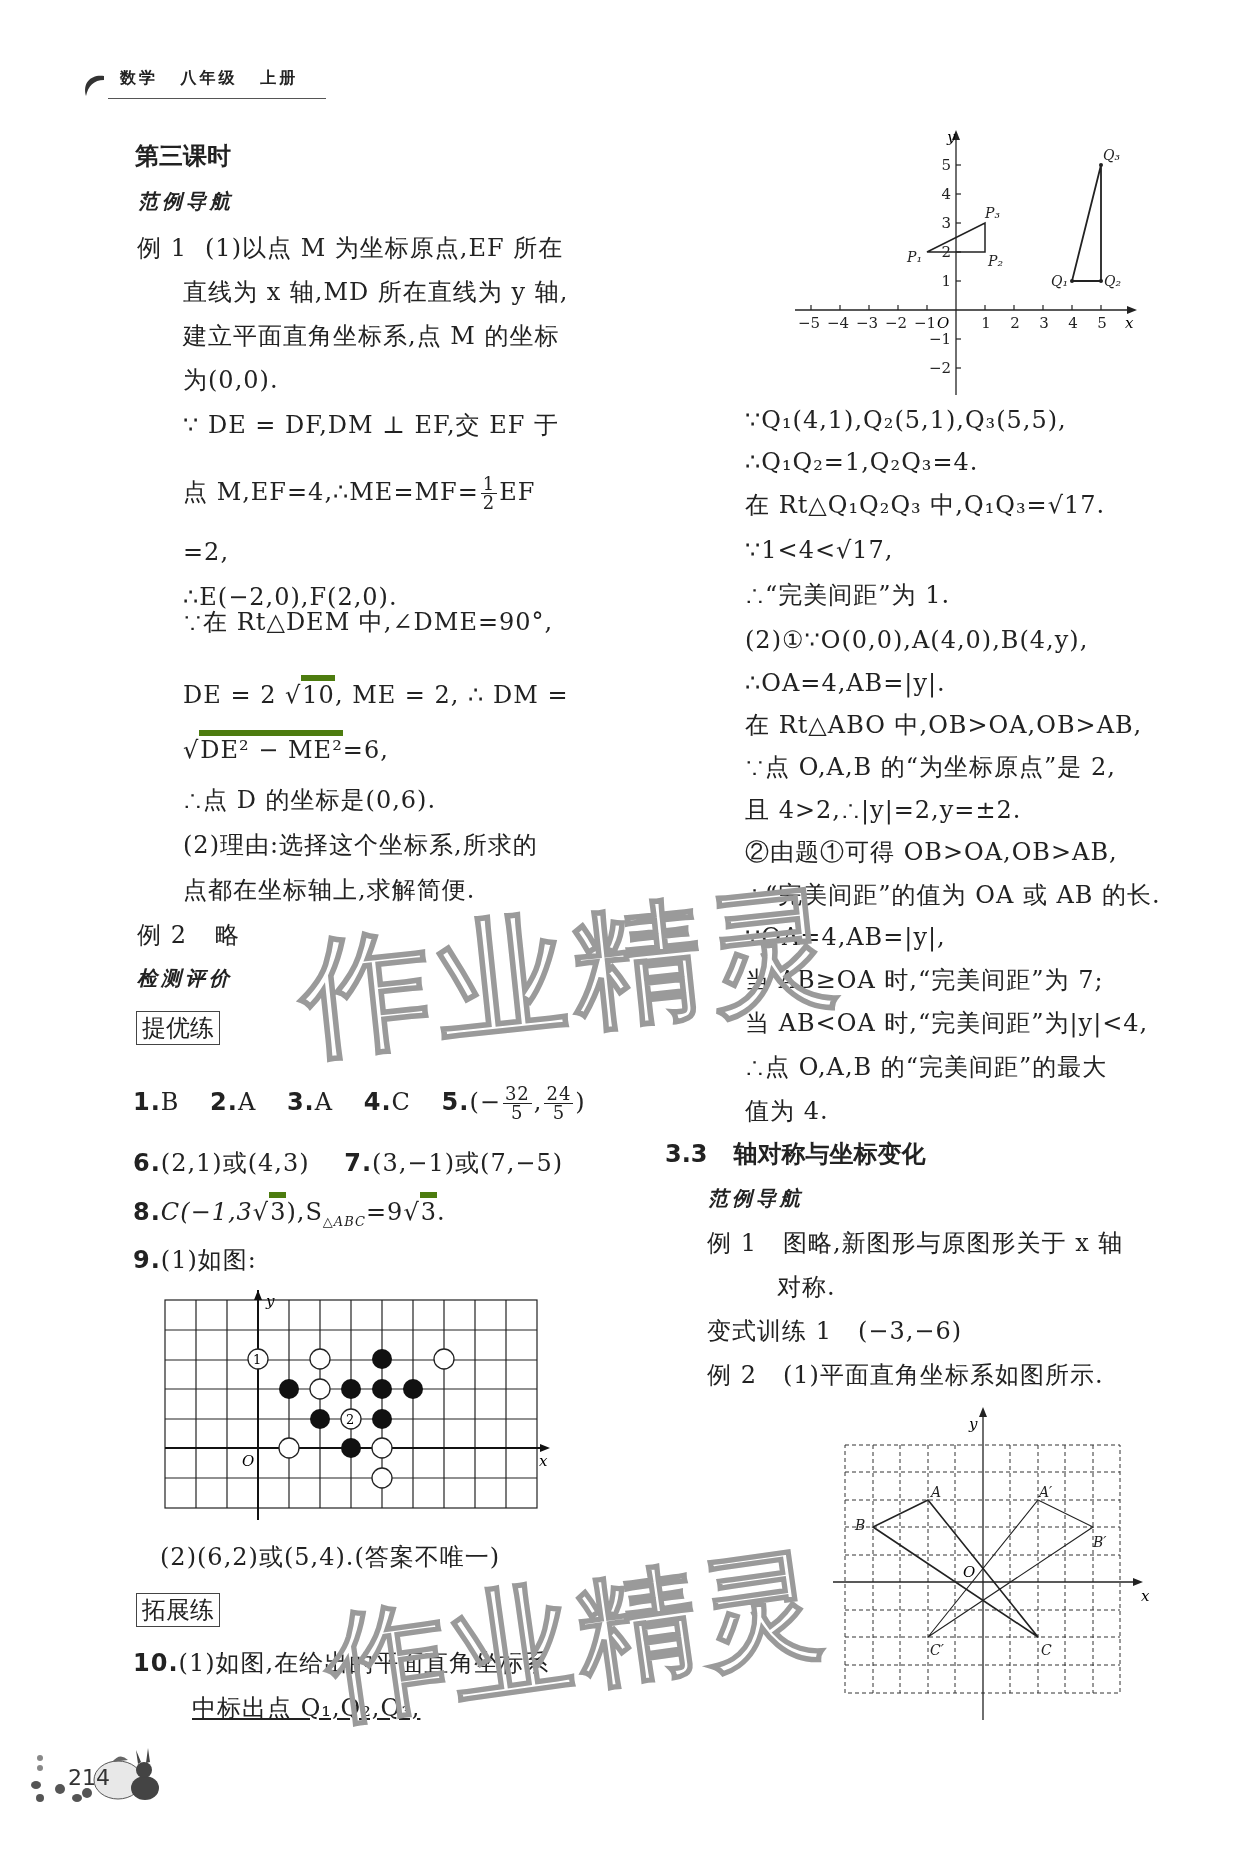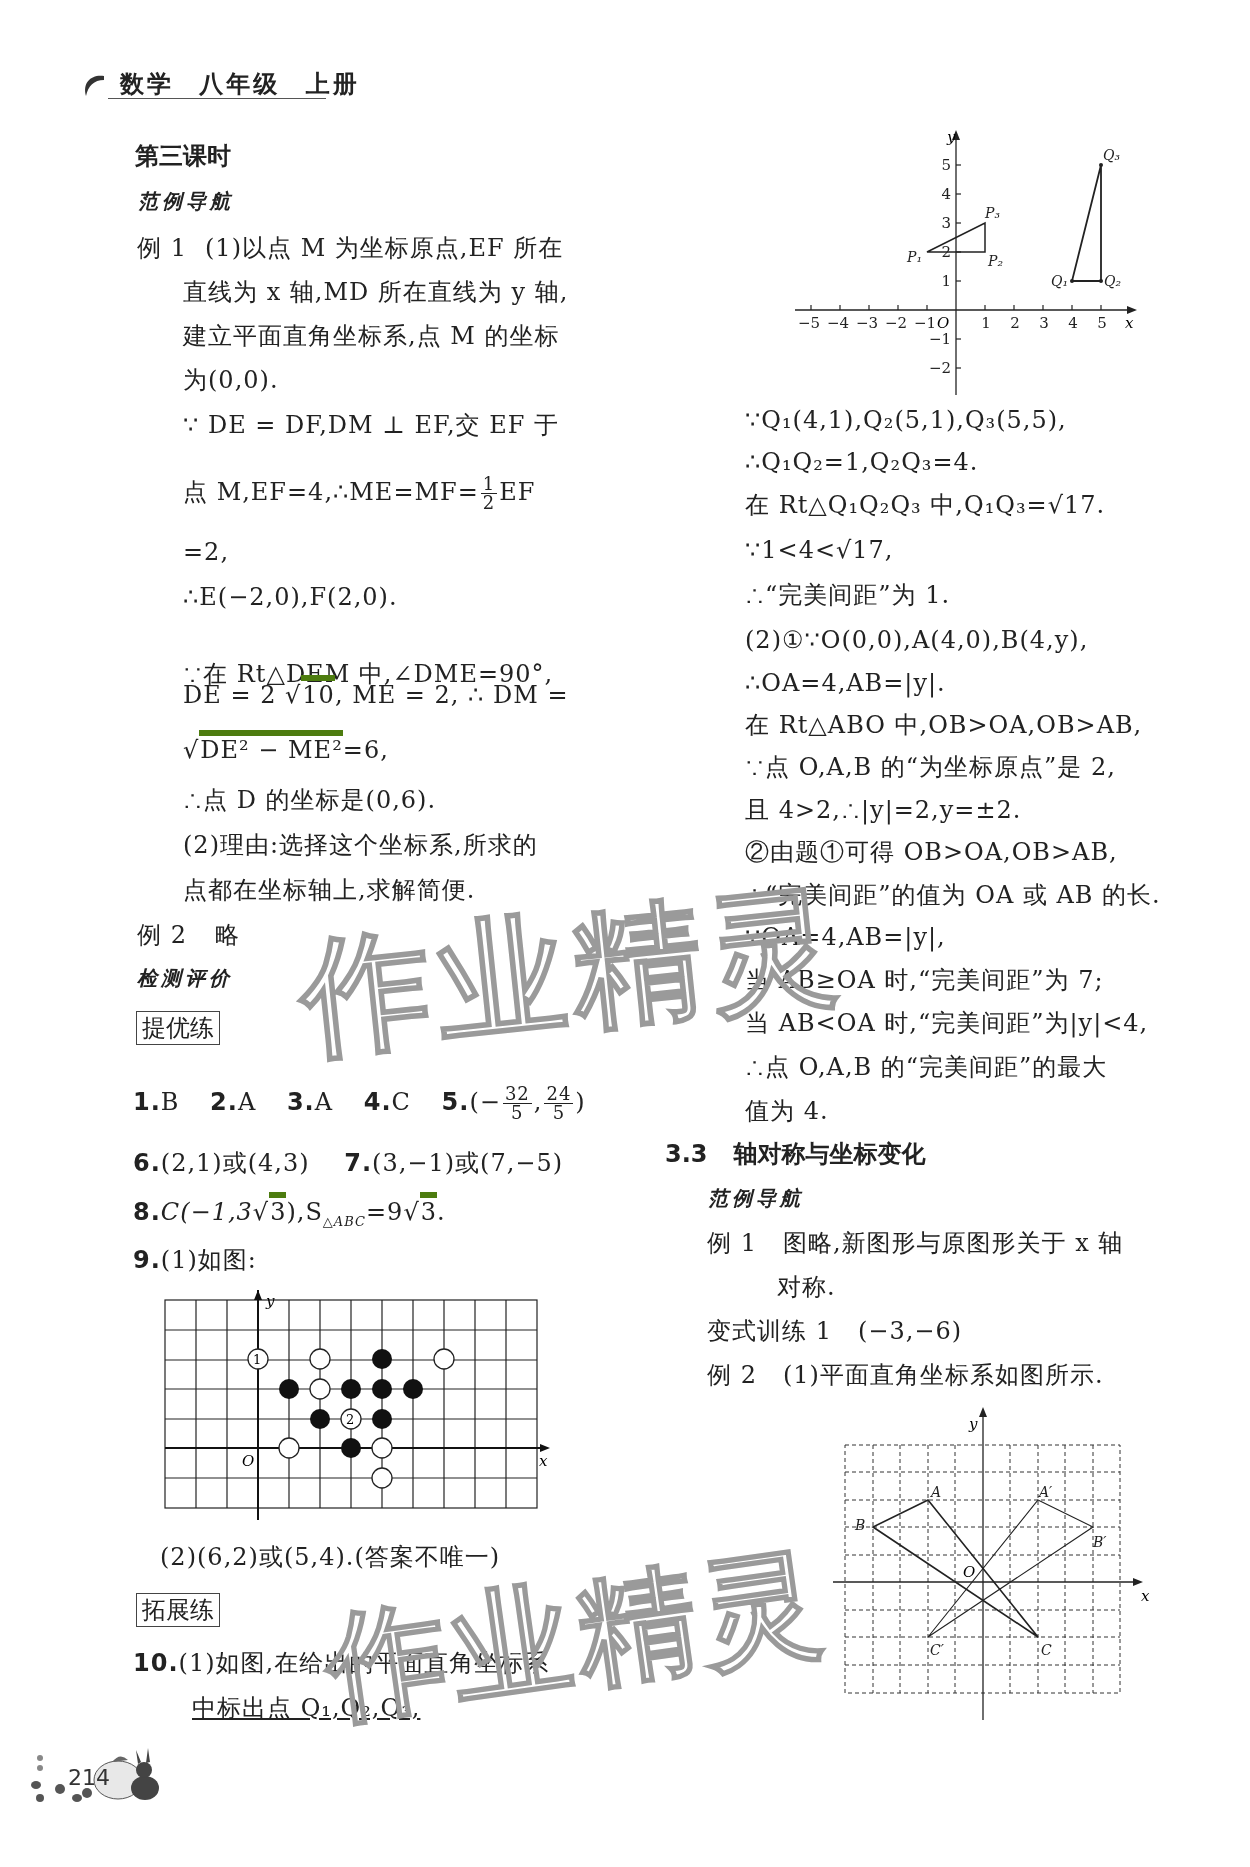--- a/index.html
+++ b/index.html
@@ -1,20 +1,20 @@
 <!DOCTYPE html>
 <html><head>
 <meta charset="utf-8">
 <style>
   html, body { margin:0; padding:0; background:#ffffff; }
   body { width:1250px; height:1867px; position:relative; overflow:hidden;
          font-family:"DejaVu Serif","Liberation Serif",serif; color:#222; }
   .abs { position:absolute; white-space:nowrap; }
   .t { font-size:24px; line-height:30px; letter-spacing:1px; }
-  .hdr { font-family:"DejaVu Sans","Liberation Sans",sans-serif; font-weight:bold; font-size:24px; letter-spacing:3px; color:#222; }
+  .hdr { font-family:"DejaVu Sans","Liberation Sans",sans-serif; font-weight:bold; font-size:16px; letter-spacing:3px; color:#222; }
   .hdr-line { position:absolute; left:108px; top:98px; width:218px; height:1px; background:#555; }
   .hook { position:absolute; left:80px; top:72px; width:28px; height:28px; }
   .sec { font-family:"DejaVu Sans","Liberation Sans",sans-serif; font-weight:bold; font-size:24px; }
   .sub { font-family:"DejaVu Serif","Liberation Serif",serif; font-weight:bold; font-style:italic; font-size:20px; letter-spacing:4px; }
   .boxed { border:1.5px solid #444; padding:0 5px; font-size:24px; line-height:32px; font-family:"DejaVu Sans","Liberation Sans",sans-serif; }
   .num { font-weight:bold; font-family:"DejaVu Sans","Liberation Sans",sans-serif; }
   i.m { font-style:italic; }
   .frac { display:inline-block; vertical-align:middle; text-align:center; font-size:18px; line-height:18px; margin:0 2px; }
   .frac span { display:block; }
   .frac .top { border-bottom:1px solid #222; padding:0 2px; }
@@ -44,21 +44,21 @@
 <div class="abs t" style="left:205px;top:233px;">(1)以点 M 为坐标原点,EF 所在</div>
 <div class="abs t" style="left:183px;top:277px;">直线为 x 轴,MD 所在直线为 y 轴,</div>
 <div class="abs t" style="left:183px;top:321px;">建立平面直角坐标系,点 M 的坐标</div>
 <div class="abs t" style="left:183px;top:365px;">为(0,0).</div>
 <div class="abs t" style="left:183px;top:410px;">∵ DE = DF,DM ⊥ EF,交 EF 于</div>
 <div class="abs t" style="left:183px;top:475px;">
   <span>点 M,EF=4,∴ME=MF=</span><span class="frac"><span class="top">1</span><span>2</span></span><span>EF</span>
 </div>
 <div class="abs t" style="left:183px;top:537px;">=2,</div>
 <div class="abs t" style="left:183px;top:582px;">∴E(−2,0),F(2,0).</div>
-<div class="abs t" style="left:183px;top:659px;text-align:right;">∵在 Rt△DEM 中,∠DME=90°,</div>
+<div class="abs t" style="left:183px;top:607px;text-align:right;">∵在 Rt△DEM 中,∠DME=90°,</div>
 <div class="abs t" style="left:183px;top:680px;">
   <span>DE = 2</span> √<span class="sqrt">10</span><span>, ME = 2, ∴ DM =</span>
 </div>
 <div class="abs t" style="left:183px;top:735px;">
   √<span class="sqrt">DE² − ME²</span><span>=6,</span>
 </div>
 <div class="abs t" style="left:183px;top:785px;">∴点 D 的坐标是(0,6).</div>
 <div class="abs t" style="left:183px;top:830px;">(2)理由:选择这个坐标系,所求的</div>
 <div class="abs t" style="left:183px;top:875px;">点都在坐标轴上,求解简便.</div>
 

